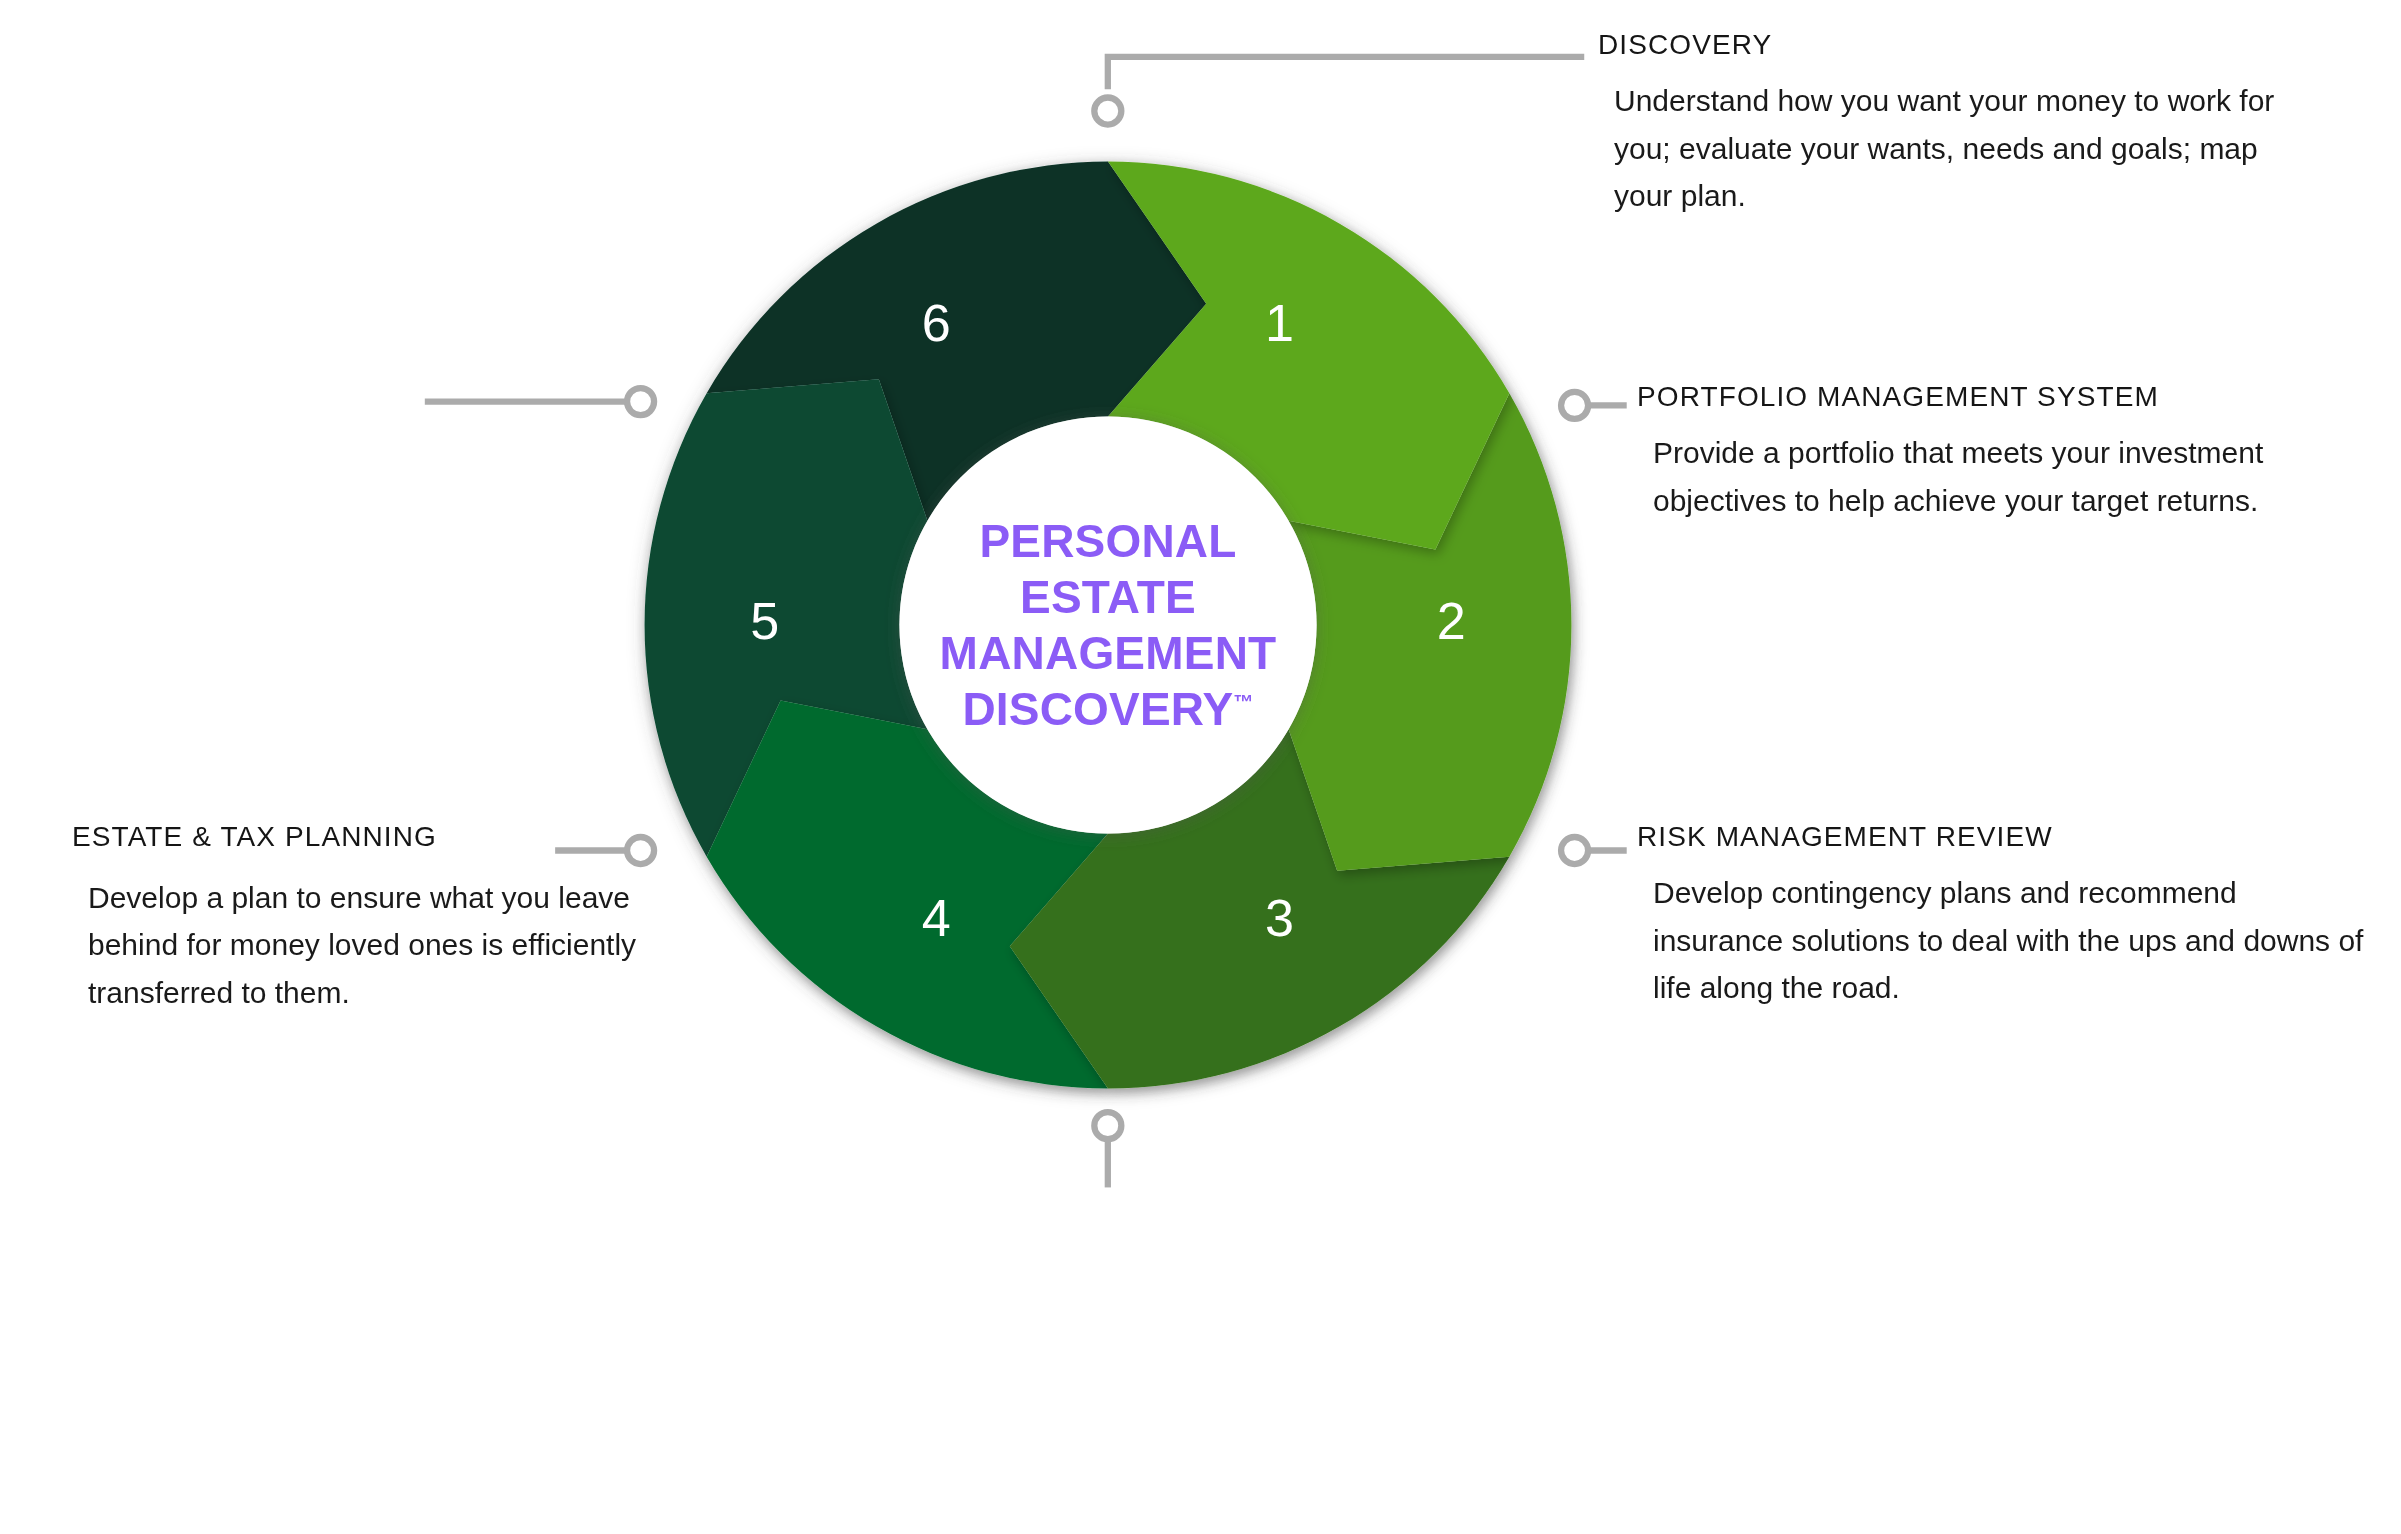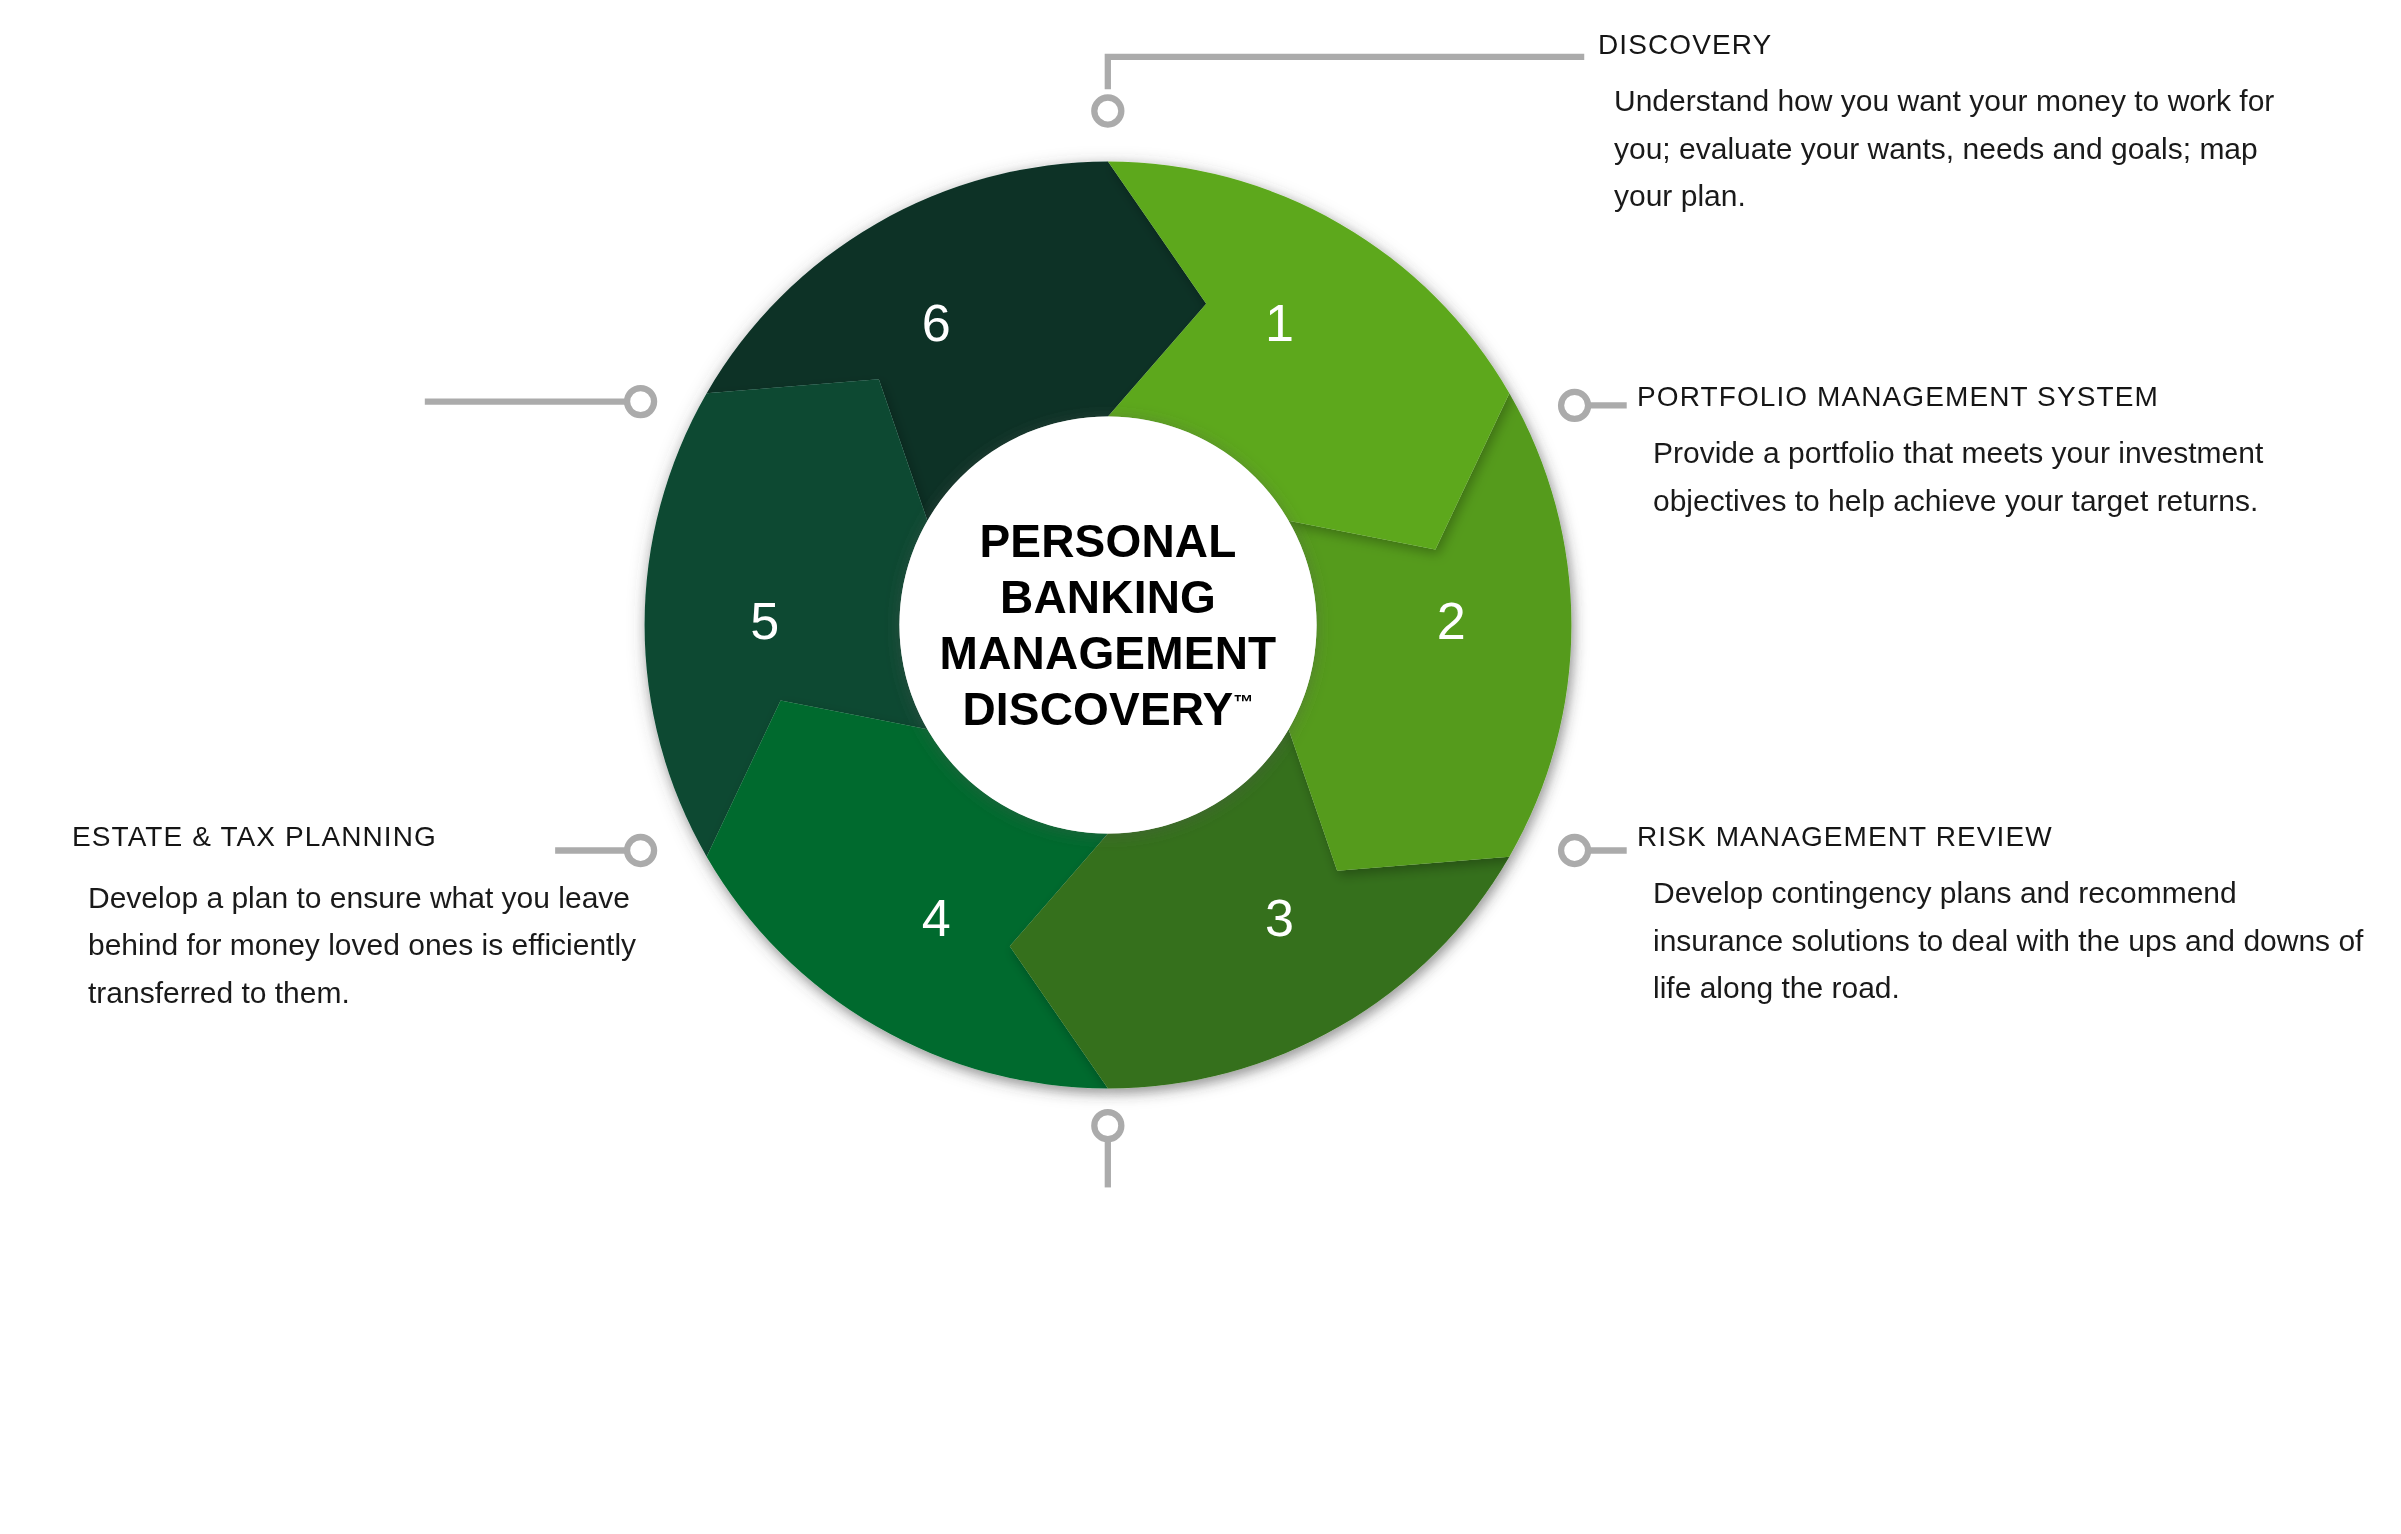--- a/index.html
+++ b/index.html
@@ -37,21 +37,21 @@
     display:flex;align-items:center;justify-content:center;
     pointer-events:none;
   }
   .hub-inner{
     width:357px;
     text-align:center;
     font-weight:bold;
     font-size:46px;
     line-height:1.22;
     letter-spacing:0.2px;
-    color:#000000;
+    color:#8b5cf6;
   }
   .hub-inner sup{font-size:20px;vertical-align:super;font-weight:bold;}
 
   
   .callout{position:absolute;}
   .callout h3{
     margin:0 0 16.4px 0;
     font-size:28px;
     font-weight:400;
     letter-spacing:1.1px;
@@ -130,21 +130,21 @@
           <text x="659.50" y="1630.74" class="seg-num">4</text>
           <text x="304.00" y="1015.00" class="seg-num">5</text>
           <text x="659.50" y="399.26" class="seg-num">6</text>
         </g>
     </svg>
   </div>
 
   <div class="hub-text">
     <div class="hub-inner">
       <div>PERSONAL</div>
-      <div>BANKING</div>
+      <div>ESTATE</div>
       <div>MANAGEMENT</div>
       <div><span>DISCOVERY</span><sup>™</sup></div>
     </div>
   </div>
 
   <div class="conn">
     <svg viewBox="0 0 4974 3178" xmlns="http://www.w3.org/2000/svg">
 
       <path class="cline" d="M2295 185 L2295 118 L3282 118"></path>
       <circle class="cdot" cx="2295" cy="230" r="28"></circle>

